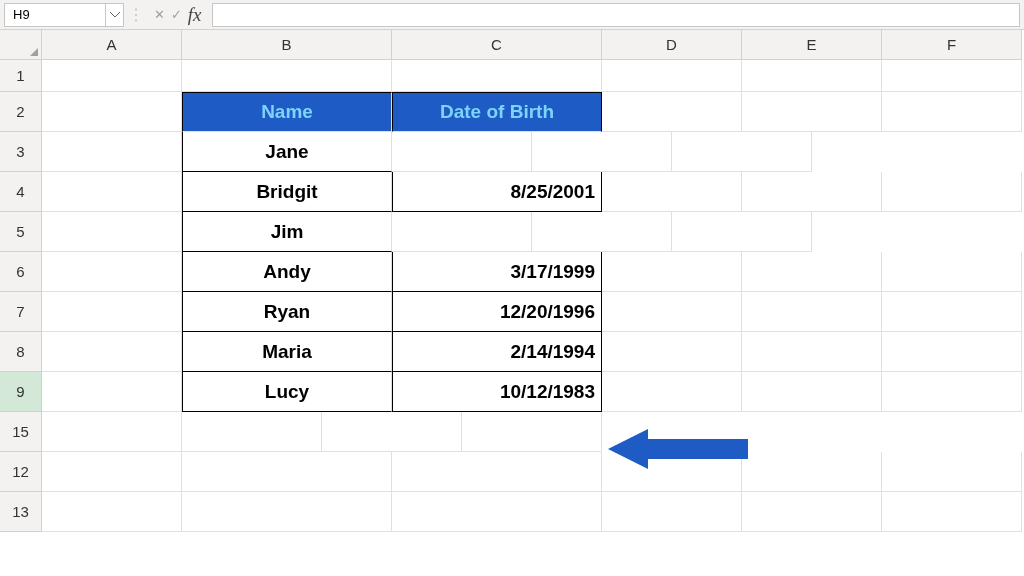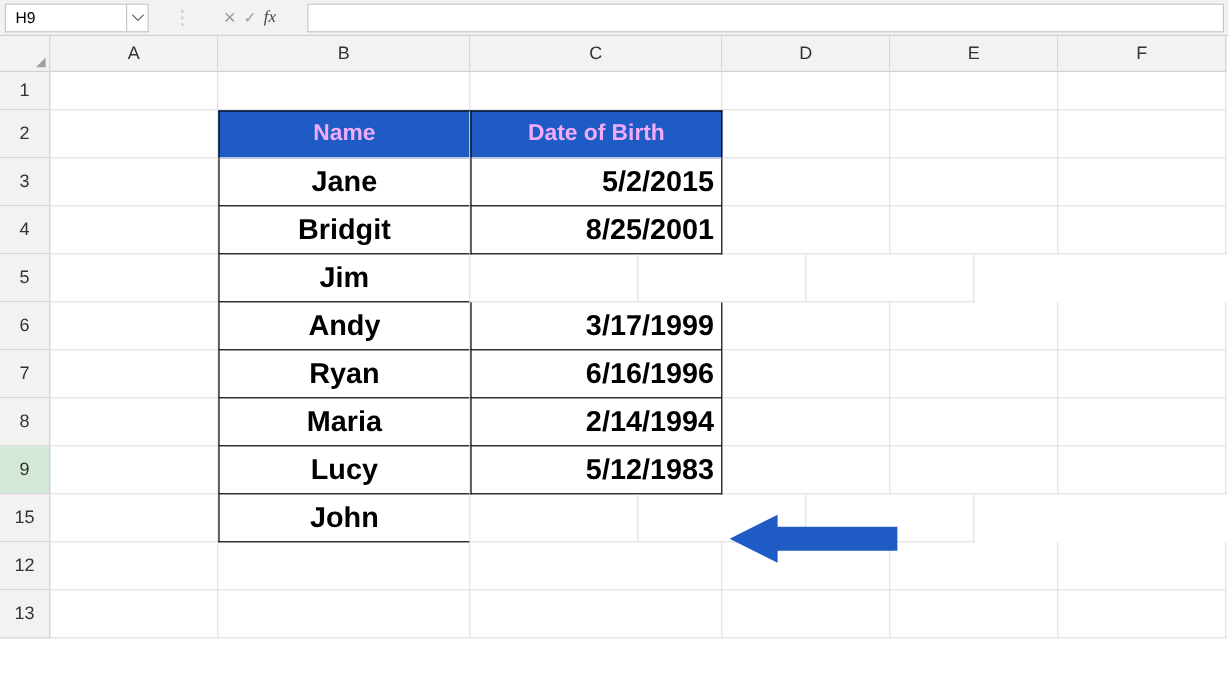--- a/index.html
+++ b/index.html
@@ -1,26 +1,26 @@
 <!DOCTYPE html>
 <html><head>
   <meta charset="utf-8">
   <style>
     * { box-sizing: border-box; margin: 0; padding: 0; }
     body { font-family: 'Segoe UI', Arial, sans-serif; background: #fff; width: 1024px; height: 576px; overflow: hidden; }
     
     
-    .formula-bar { display: flex; align-items: center; height: 30px; background: #f3f2f1; border-bottom: 1px solid #d1d1d1; padding: 2px 4px; gap: 20px; }
+    .formula-bar { display: flex; align-items: center; height: 30px; background: #f3f2f1; border-bottom: 1px solid #d1d1d1; padding: 2px 4px; gap: 4px; }
     .name-box { display: flex; align-items: center; background: #fff; border: 1px solid #c8c6c4; height: 24px; width: 120px; }
     .name-box-input { flex: 1; padding: 0 8px; font-size: 13px; color: #000; }
     .name-box-dropdown { width: 18px; display: flex; align-items: center; justify-content: center; border-left: 1px solid #c8c6c4; height: 100%; color: #666; }
     .fb-separator { color: #c8c6c4; }
     .fb-btns { display: flex; align-items: center; gap: 6px; padding: 0 6px; }
     .fb-icon { color: #a19f9d; font-size: 13px; }
-    .fb-fx { font-style: italic; font-family: 'Times New Roman', serif; font-size: 14px; color: #444; }
+    .fb-fx { font-style: italic; font-family: 'Times New Roman', serif; font-size: 19px; color: #444; }
     .formula-input { flex: 1; background: #fff; border: 1px solid #c8c6c4; height: 24px; padding: 0 8px; }
     
     
     .grid { position: relative; }
     .col-headers { display: flex; height: 30px; }
     .corner { width: 42px; background: #f3f2f1; border-right: 1px solid #d1d1d1; border-bottom: 1px solid #d1d1d1; position: relative; }
     .corner::after { content: ''; position: absolute; bottom: 3px; right: 3px; width: 0; height: 0; border-left: 8px solid transparent; border-bottom: 8px solid #a19f9d; }
     .col-header { background: #f3f2f1; border-right: 1px solid #d1d1d1; border-bottom: 1px solid #d1d1d1; display: flex; align-items: center; justify-content: center; font-size: 15px; color: #333; }
     .col-A { width: 140px; }
     .col-B { width: 210px; }
@@ -30,23 +30,23 @@
     .col-F { width: 140px; }
     
     .rows { }
     .row { display: flex; height: 40px; }
     .row-1 { height: 32px; }
     .row-header { width: 42px; background: #f3f2f1; border-right: 1px solid #d1d1d1; border-bottom: 1px solid #d1d1d1; display: flex; align-items: center; justify-content: center; font-size: 15px; color: #333; }
     .row-header.active { background: #d3e8d6; }
     .cell { border-right: 1px solid #e0e0e0; border-bottom: 1px solid #e0e0e0; display: flex; align-items: center; padding: 0 6px; font-size: 14px; }
     
     
-    .tbl-header { background: #1f5bc4; color: #f0abfc; font-weight: bold; font-size: 19px; border-top: 1px solid #000; border-left: 1px solid #000; justify-content: center; }
+    .tbl-header { background: #1f5bc4; color: #7dd3fc; font-weight: bold; font-size: 19px; border-top: 1px solid #000; border-left: 1px solid #000; justify-content: center; }
     .tbl-header.last { border-right: 1px solid #000; }
-    .tbl-cell { border-left: 1px solid #000; font-size: 24px; color: #000; font-weight: 600; }
+    .tbl-cell { border-left: 1px solid #000; font-size: 19px; color: #000; font-weight: 600; }
     .tbl-cell.name { justify-content: center; }
     .tbl-cell.date { justify-content: flex-end; border-right: 1px solid #000; }
     .tbl-cell.bottom { border-bottom: 1px solid #000; }
     .tbl-row-border { border-bottom: 1px solid #000; }
     
     
     .arrow { position: absolute; }
     .arrow svg { display: block; }
   </style>
 </head>
@@ -97,21 +97,20 @@
       <div class="cell col-B tbl-header">Name</div>
       <div class="cell col-C tbl-header last">Date of Birth</div>
       <div class="cell col-D"></div>
       <div class="cell col-E"></div>
       <div class="cell col-F"></div>
     </div>
     <div class="row">
       <div class="row-header">3</div>
       <div class="cell col-A"></div>
       <div class="cell col-B tbl-cell name tbl-row-border">Jane</div>
-      <div class="cell col-C tbl-cell date tbl-row-border">5/2/2015</div>
       <div class="cell col-D"></div>
       <div class="cell col-E"></div>
       <div class="cell col-F"></div>
     </div>
     <div class="row">
       <div class="row-header">4</div>
       <div class="cell col-A"></div>
       <div class="cell col-B tbl-cell name tbl-row-border">Bridgit</div>
       <div class="cell col-C tbl-cell date tbl-row-border">8/25/2001</div>
       <div class="cell col-D"></div>
@@ -132,47 +131,46 @@
       <div class="cell col-B tbl-cell name tbl-row-border">Andy</div>
       <div class="cell col-C tbl-cell date tbl-row-border">3/17/1999</div>
       <div class="cell col-D"></div>
       <div class="cell col-E"></div>
       <div class="cell col-F"></div>
     </div>
     <div class="row">
       <div class="row-header">7</div>
       <div class="cell col-A"></div>
       <div class="cell col-B tbl-cell name tbl-row-border">Ryan</div>
-      <div class="cell col-C tbl-cell date tbl-row-border">6/16/1996</div>
+      <div class="cell col-C tbl-cell date tbl-row-border">12/20/1996</div>
       <div class="cell col-D"></div>
       <div class="cell col-E"></div>
       <div class="cell col-F"></div>
     </div>
     <div class="row">
       <div class="row-header">8</div>
       <div class="cell col-A"></div>
       <div class="cell col-B tbl-cell name tbl-row-border">Maria</div>
       <div class="cell col-C tbl-cell date tbl-row-border">2/14/1994</div>
       <div class="cell col-D"></div>
       <div class="cell col-E"></div>
       <div class="cell col-F"></div>
     </div>
     <div class="row">
       <div class="row-header active">9</div>
       <div class="cell col-A"></div>
       <div class="cell col-B tbl-cell name tbl-row-border">Lucy</div>
-      <div class="cell col-C tbl-cell date tbl-row-border">5/12/1983</div>
+      <div class="cell col-C tbl-cell date tbl-row-border">10/12/1983</div>
       <div class="cell col-D"></div>
       <div class="cell col-E"></div>
       <div class="cell col-F"></div>
     </div>
     <div class="row">
       <div class="row-header">15</div>
       <div class="cell col-A"></div>
-      <div class="cell col-B tbl-cell name bottom">John</div>
       <div class="cell col-D"></div>
       <div class="cell col-E"></div>
       <div class="cell col-F"></div>
     </div>
     <div class="row">
       <div class="row-header">12</div>
       <div class="cell col-A"></div>
       <div class="cell col-B"></div>
       <div class="cell col-C"></div>
       <div class="cell col-D"></div>

